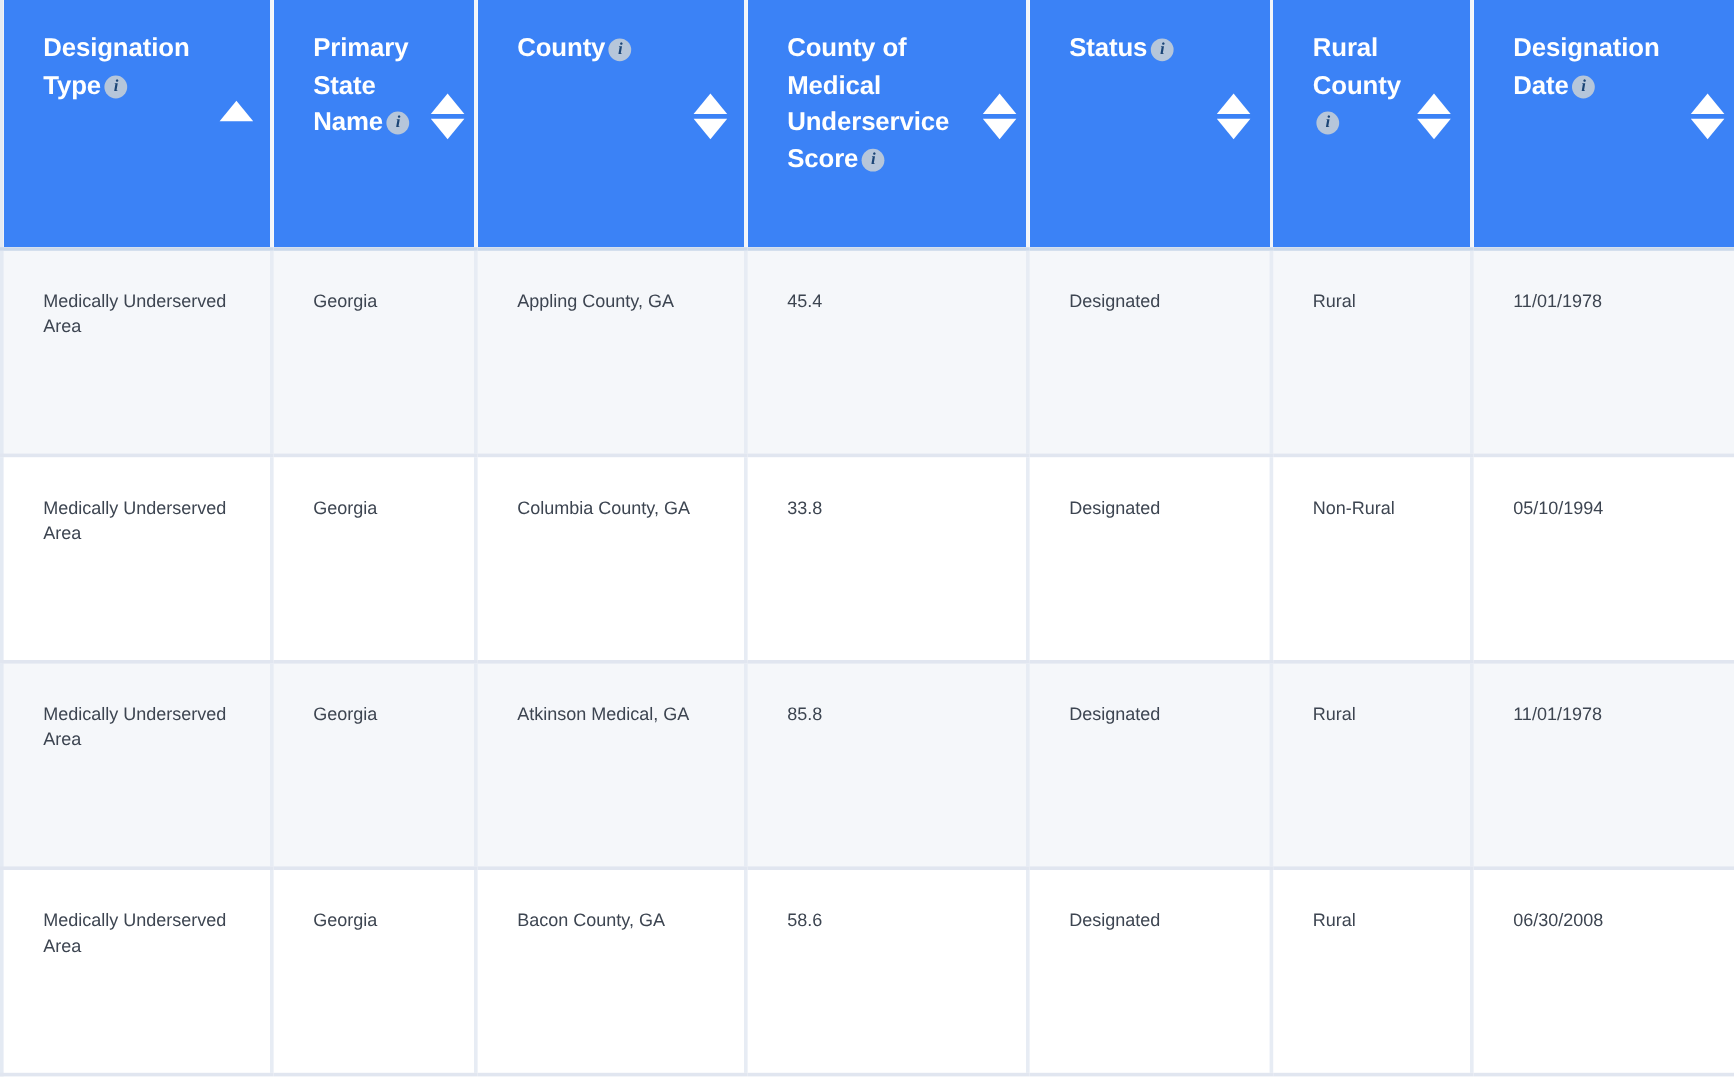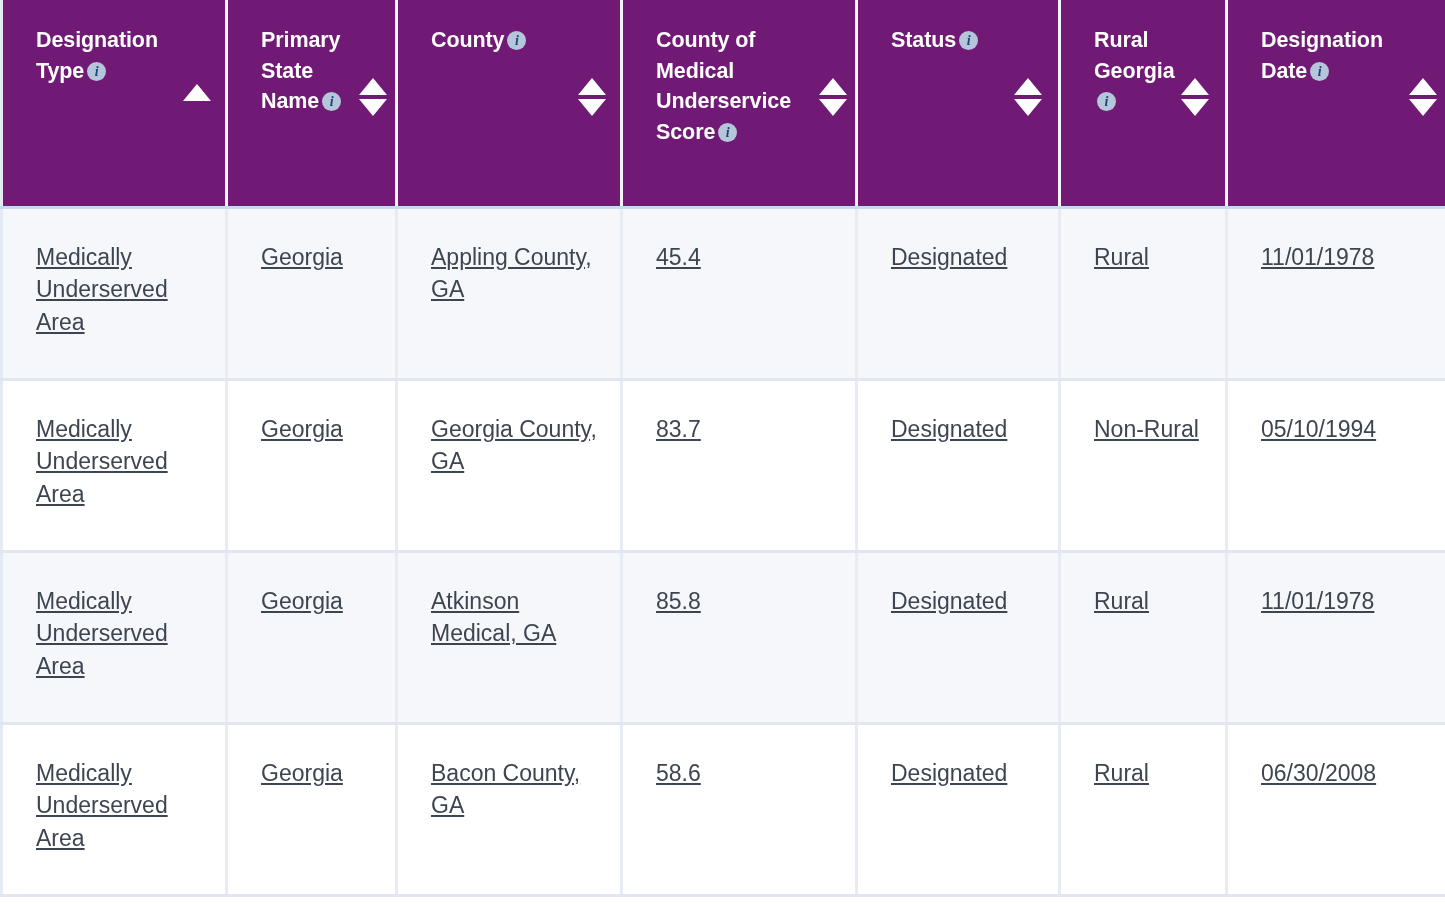--- a/index.html
+++ b/index.html
@@ -34,21 +34,21 @@
   col.c-county       { width: 225px; }
   col.c-score        { width: 235px; }
   col.c-status       { width: 203px; }
   col.c-rural        { width: 167px; }
   col.c-date         { width: 220px; }
 
   
   thead tr { height: 207px; }
 
   th.col-head {
-    background: #701a75;
+    background: #3b82f6;
     color: #ffffff;
     font-size: 21.5px;
     font-weight: bold;
     line-height: 1.42;
     text-align: left;
     vertical-align: top;
     padding: 25px 12px 10px 33px;
     border-left: 3px solid #f2f5fa;
     border-bottom: 3px solid #ccd9ea;
     position: relative;
@@ -115,29 +115,28 @@
   th.h-status      .sort-control { top: 78px; right: 16px; }
   th.h-rural       .sort-control { top: 78px; right: 16px; }
   th.h-date        .sort-control { top: 78px; right: 10px; }
 
   
   tbody tr { height: 172px; }
   tbody tr.stripe td { background: #f5f7fa; }
   tbody tr.plain  td { background: #ffffff; }
 
   td.cell {
-    font-size: 23px;
+    font-size: 15px;
     color: #3d4551;
     line-height: 1.42;
     vertical-align: top;
     padding: 32px 12px 10px 33px;
     border-left: 3px solid #e7ecf4;
     border-bottom: 3px solid #e1e6f0;
     font-weight: normal;
-    text-decoration: underline;
   }
   td.cell:first-child { border-left: 3px solid #e4eaf3; }
 
   td.num {
     text-align: left;
     padding-right: 33px;
   }
 </style>
 </head>
 <body>
@@ -202,21 +201,21 @@
             <span>Status</span><span class="info-icon">i</span>
           </span>
           <span class="sort-control">
             <span class="arr arr-up"></span>
             <span class="arr arr-down"></span>
           </span>
         </th>
 
         <th class="col-head h-rural">
           <span class="head-inner">
-            <span>Rural Georgia</span><span class="info-icon">i</span>
+            <span>Rural County</span><span class="info-icon">i</span>
           </span>
           <span class="sort-control">
             <span class="arr arr-up"></span>
             <span class="arr arr-down"></span>
           </span>
         </th>
 
         <th class="col-head h-date">
           <span class="head-inner">
             <span>Designation Date</span><span class="info-icon">i</span>
@@ -238,22 +237,22 @@
         <td class="cell">Appling County, GA</td>
         <td class="cell num">45.4</td>
         <td class="cell">Designated</td>
         <td class="cell">Rural</td>
         <td class="cell">11/01/1978</td>
       </tr>
 
       <tr class="plain">
         <td class="cell">Medically Underserved Area</td>
         <td class="cell">Georgia</td>
-        <td class="cell">Georgia County, GA</td>
-        <td class="cell num">83.7</td>
+        <td class="cell">Columbia County, GA</td>
+        <td class="cell num">33.8</td>
         <td class="cell">Designated</td>
         <td class="cell">Non-Rural</td>
         <td class="cell">05/10/1994</td>
       </tr>
 
       <tr class="stripe">
         <td class="cell">Medically Underserved Area</td>
         <td class="cell">Georgia</td>
         <td class="cell">Atkinson Medical, GA</td>
         <td class="cell num">85.8</td>

